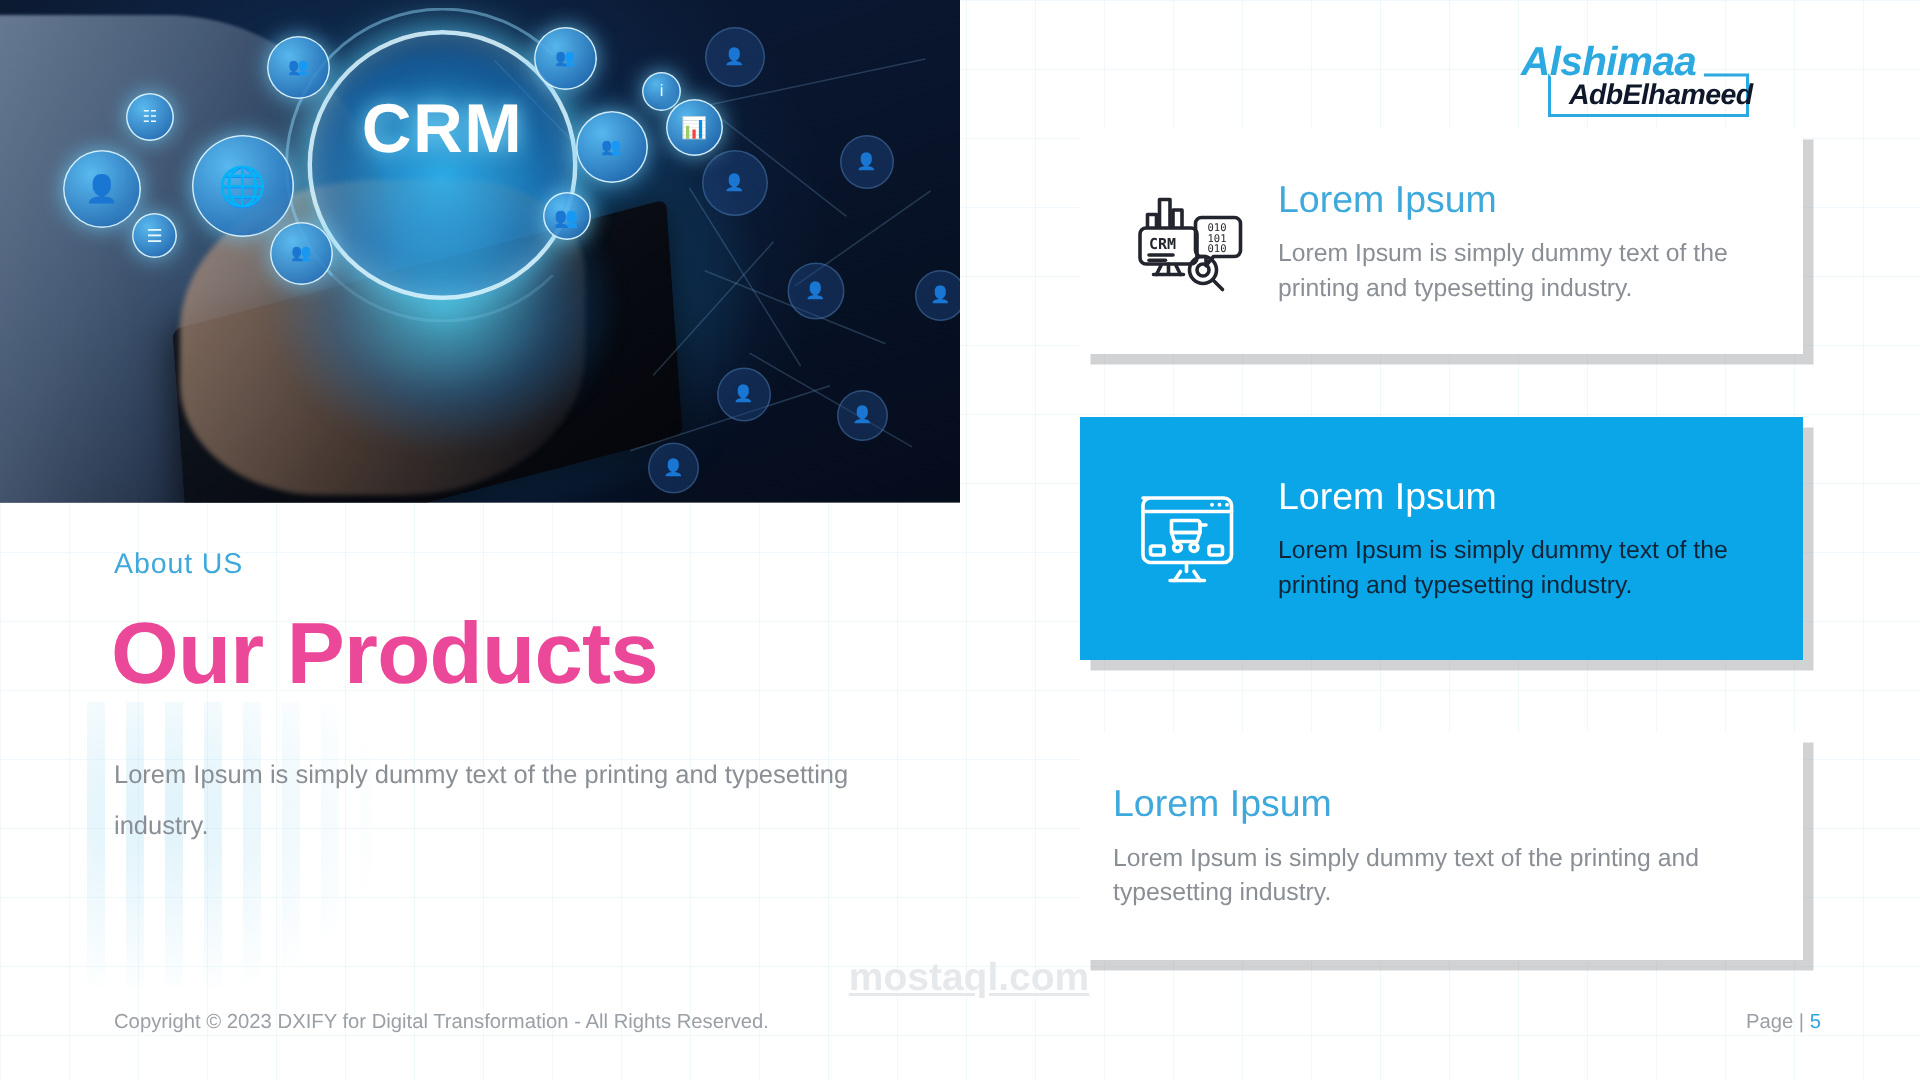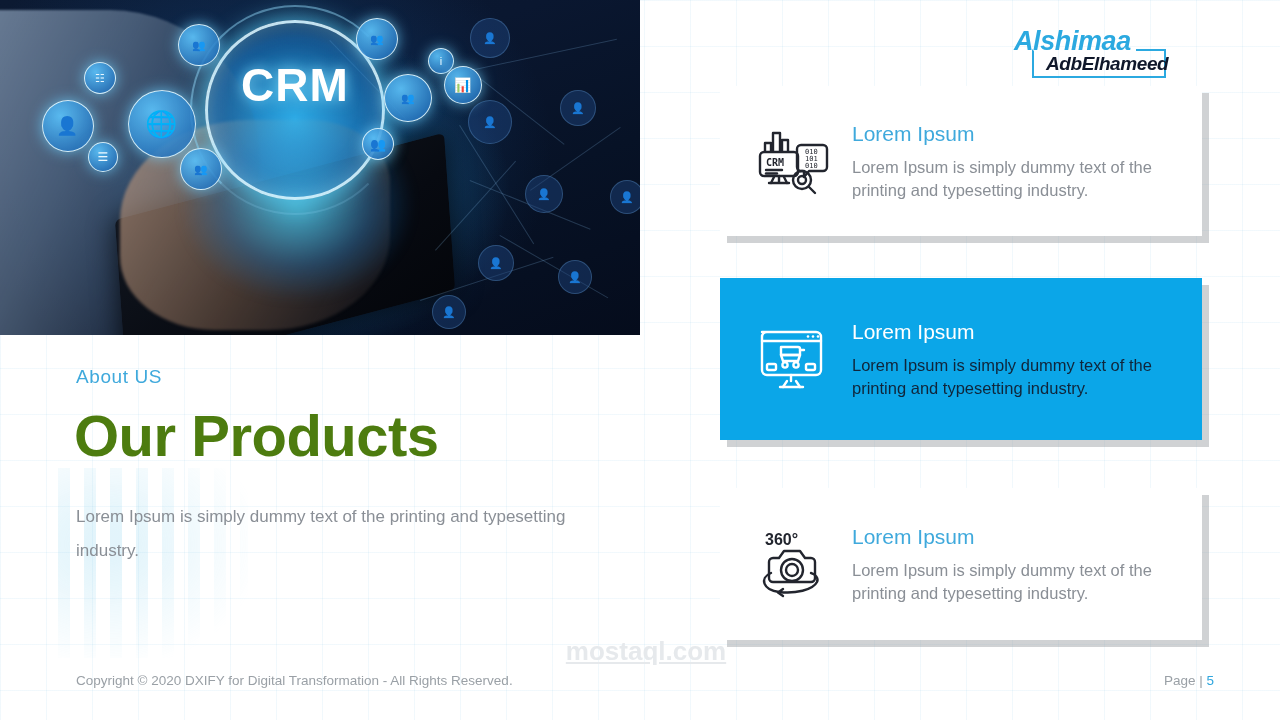--- a/index.html
+++ b/index.html
@@ -158,21 +158,21 @@
   }
 
   .eyebrow {
     position: absolute;
     left: 76px; top: 366px;
     font-size: 19px; color: #3FA9DC; letter-spacing: 0.6px;
   }
   .headline {
     position: absolute;
     left: 74px; top: 404px;
-    font-size: 58px; font-weight: 700; color: #4d7c0f;
+    font-size: 58px; font-weight: 700; color: #ec4899;
     letter-spacing: -0.5px; line-height: 1.1;
   }
   .lead {
     position: absolute;
     left: 76px; top: 500px;
     width: 530px;
     font-size: 17px; color: #8a8f96; line-height: 2.0;
   }
 
   
@@ -248,21 +248,21 @@
   .card-2 { top: 278px; height: 162px; }
   .card-3 { top: 488px; height: 152px; }
 
   .card-icon {
     flex: 0 0 110px;
     display: flex; align-items: center; justify-content: center;
   }
   .card-body { flex: 1 1 auto; padding-left: 4px; }
 
   .card-title {
-    font-size: 21px; line-height: 1.2;
+    font-size: 25px; line-height: 1.2;
     color: #3FA9DC; margin-bottom: 10px;
   }
   .card.active .card-title { color: #ffffff; }
 
   .card-text {
     font-size: 16.5px; line-height: 1.38;
     color: #8a8f96;
   }
   .card.active .card-text { color: #10253a; }
 
@@ -428,41 +428,29 @@
         <path d="M29 63 L33 57 M46 63 L42 57"></path>
       </svg>
     </div>
     <div class="card-body">
       <div class="card-title">Lorem Ipsum</div>
       <div class="card-text">Lorem Ipsum is simply dummy text of the printing and typesetting industry.</div>
     </div>
   </div>
 
   <div class="card plain card-3">
-    <div class="card-icon">
-      <svg width="76" height="72" viewBox="0 0 76 72" fill="none" stroke="#22252e" stroke-width="2.4" stroke-linecap="round" stroke-linejoin="round">
-        <text x="10" y="17" font-family="Liberation Sans, sans-serif" font-size="16" font-weight="bold" fill="#22252e" stroke="none">360°</text>
-
-        <path d="M14 34 a4 4 0 0 1 4 -4 H24 L29 23 H45 L50 30 H56 a4 4 0 0 1 4 4 V50 a4 4 0 0 1 -4 4 H18 a4 4 0 0 1 -4 -4 z"></path>
-        <circle cx="37" cy="42" r="11"></circle>
-        <circle cx="37" cy="42" r="6"></circle>
-
-        <path d="M16 45 C4 50 8 62 24 64 C40 66 58 62 62 54 C64 50 60 46 56 45"></path>
-        <path d="M28 61 L23 64.5 L28 68"></path>
-      </svg>
-    </div>
     <div class="card-body">
       <div class="card-title">Lorem Ipsum</div>
       <div class="card-text">Lorem Ipsum is simply dummy text of the printing and typesetting industry.</div>
     </div>
   </div>
 
   <div class="watermark">
     <span class="en">mostaql.com</span>
   </div>
 
-  <div class="copyright">Copyright © 2020 DXIFY for Digital Transformation - All Rights Reserved.</div>
+  <div class="copyright">Copyright © 2023 DXIFY for Digital Transformation - All Rights Reserved.</div>
   <div class="pagenum">
     <span>Page |</span>
     <span class="num">5</span>
   </div>
 
 </div>
 
 </body></html>

